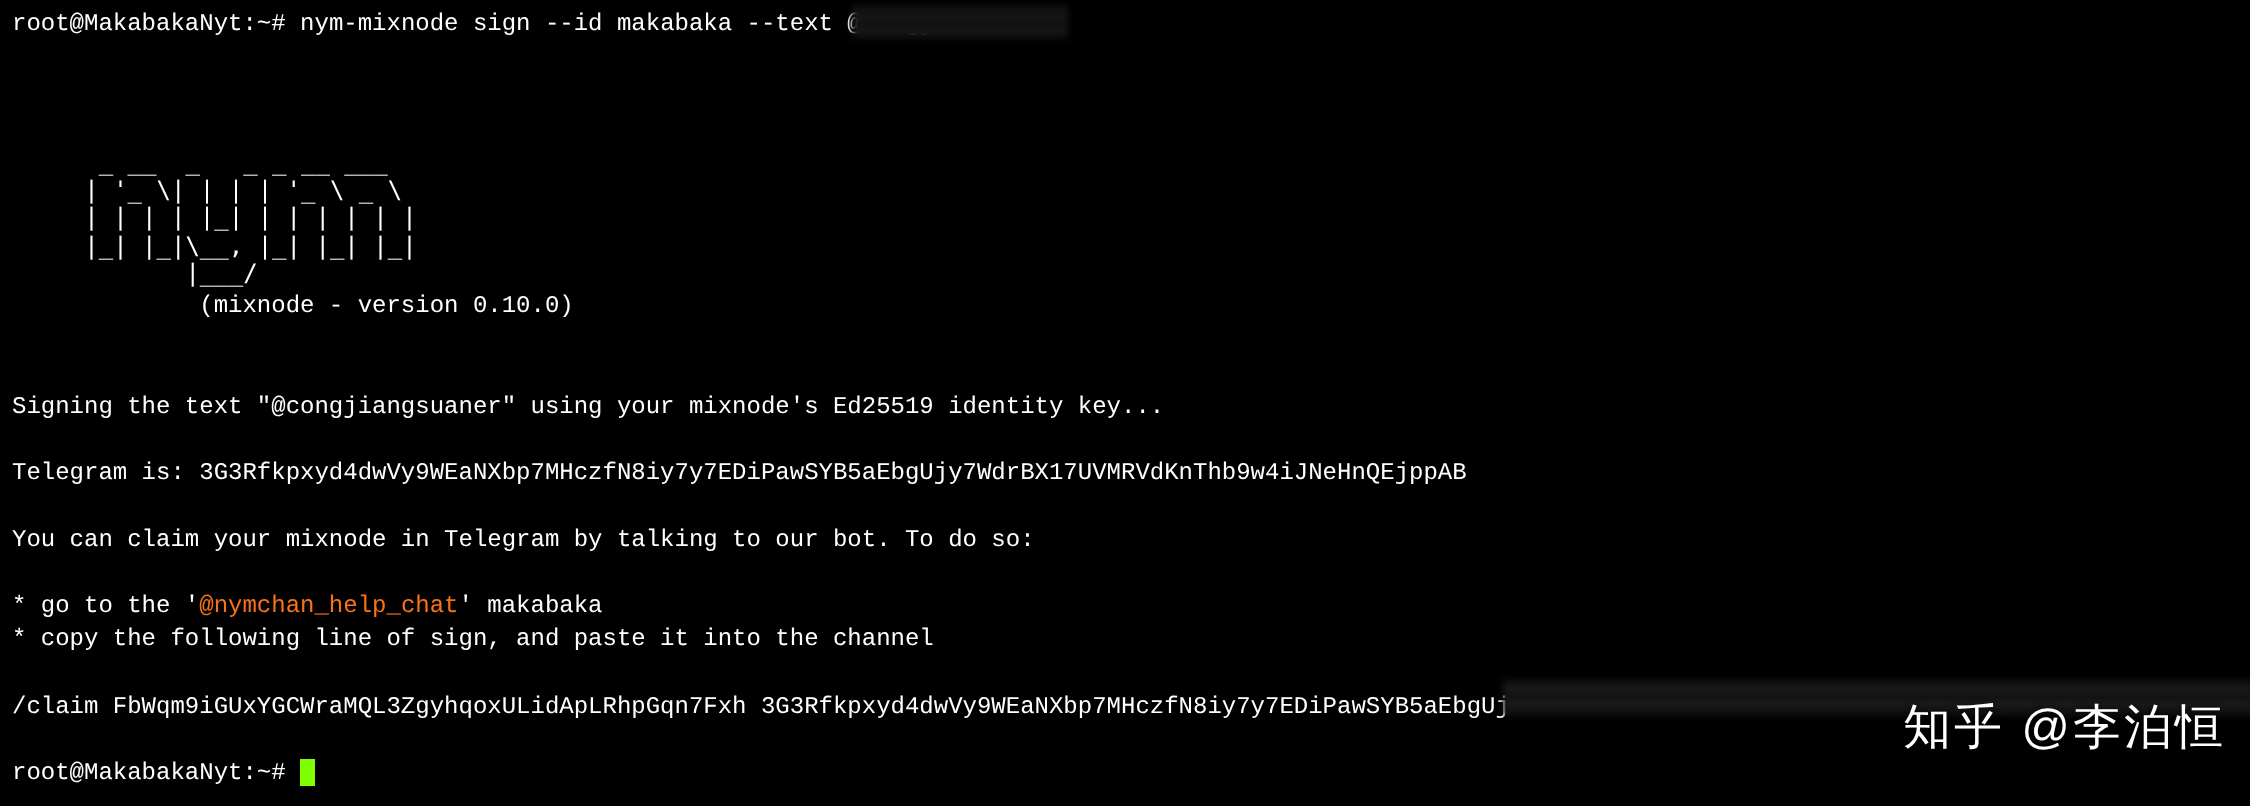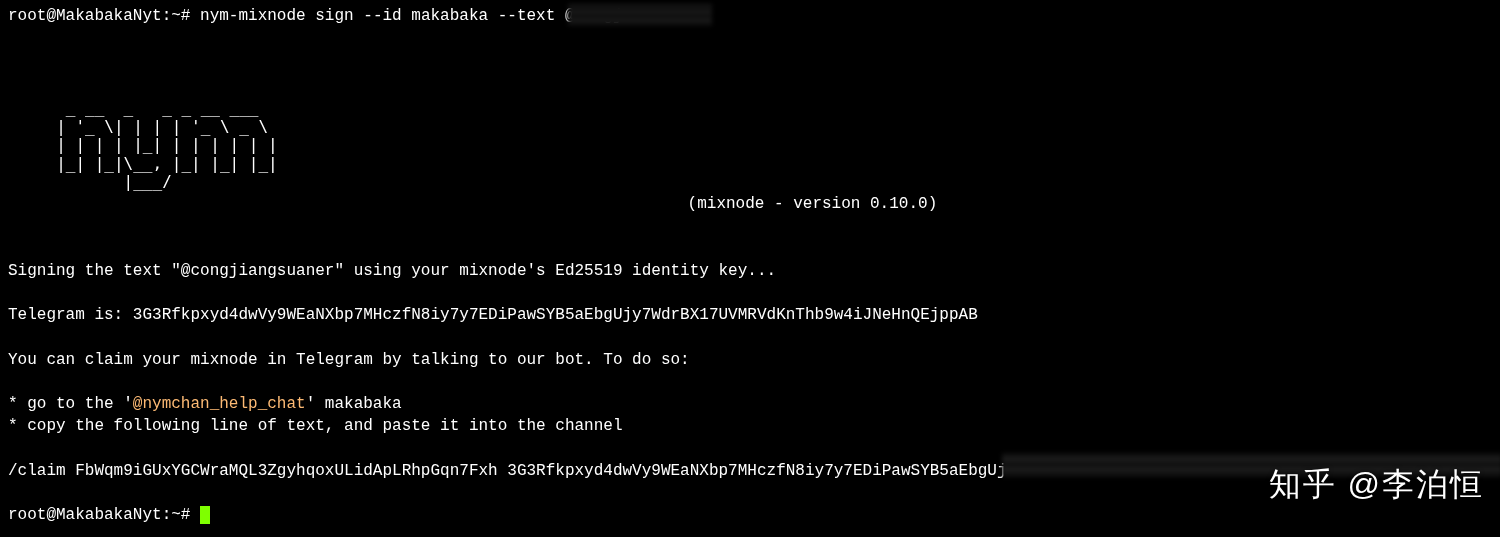--- a/index.html
+++ b/index.html
@@ -26,30 +26,29 @@
       color: #fff;
     }
     .ascii-art {
       white-space: pre;
       font-family: monospace;
       line-height: 1.15;
       margin-top: 28px;
     }
     .version-line {
       margin-top: 2px;
-      text-align: center;
     }
     .blank {
       height: 22px;
     }
     .blank2 {
       height: 22px;
     }
     .highlight {
-      color: #fdba74;
+      color: #f97316;
     }
     .cursor {
       display: inline-block;
       width: 10px;
       height: 18px;
       background: #7fff00;
       vertical-align: text-bottom;
     }
     .censor1 {
       position: absolute;
@@ -113,21 +112,21 @@
 <div class="line">Telegram is: 3G3Rfkpxyd4dwVy9WEaNXbp7MHczfN8iy7y7EDiPawSYB5aEbgUjy7WdrBX17UVMRVdKnThb9w4iJNeHnQEjppAB</div>
 
 <div class="blank"></div>
 
 <div class="line">You can claim your mixnode in Telegram by talking to our bot. To do so:</div>
 
 <div class="blank"></div>
 
 <div class="line"><span>* go to the '</span><span class="highlight">@nymchan_help_chat</span><span>' makabaka</span></div>
 
-<div class="line">* copy the following line of text, and paste it into the channel</div>
+<div class="line">* copy the following line of sign, and paste it into the channel</div>
 
 <div class="blank"></div>
 
 <div class="line">/claim FbWqm9iGUxYGCWraMQL3ZgyhqoxULidApLRhpGqn7Fxh 3G3Rfkpxyd4dwVy9WEaNXbp7MHczfN8iy7y7EDiPawSYB5aEbgUj</div>
 
 <div class="blank"></div>
 
 <div class="line"><span>root@MakabakaNyt</span><span>:~# </span><span class="cursor"></span></div>
 
 <div class="censor1"></div>

